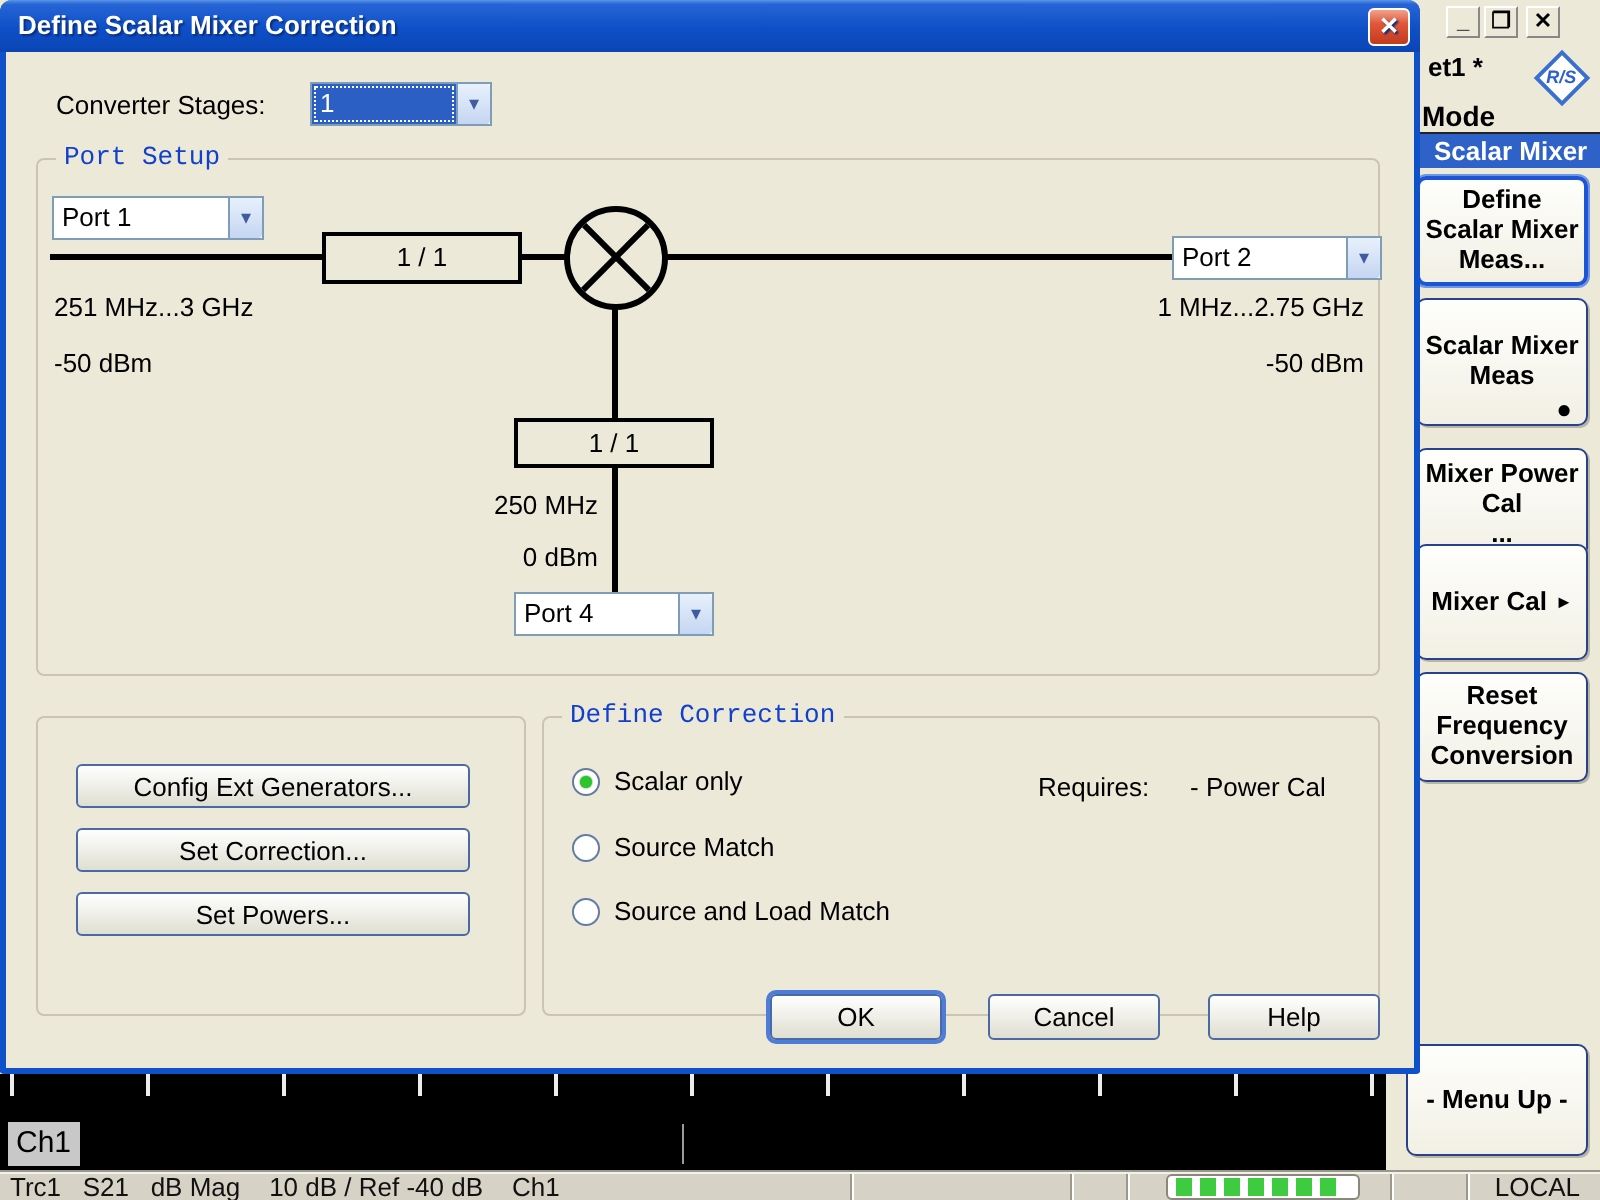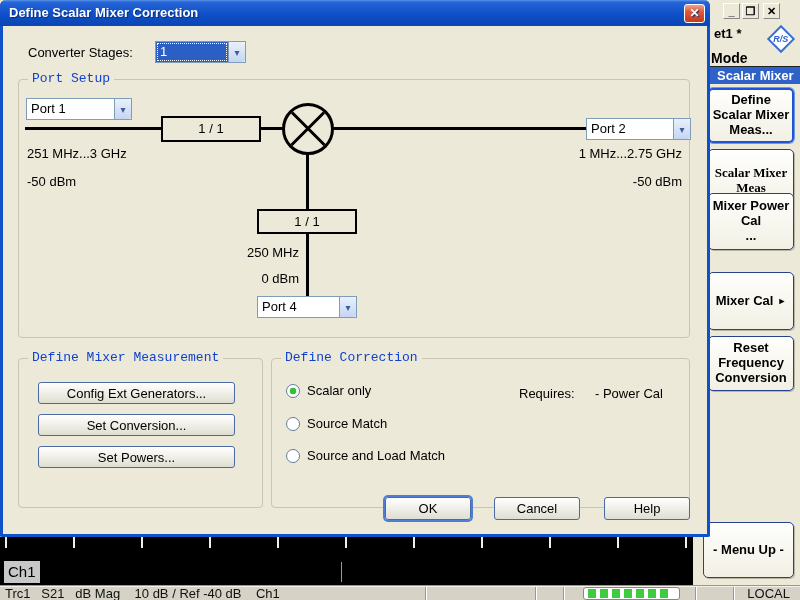--- a/index.html
+++ b/index.html
@@ -180,26 +180,26 @@
   <span>R/S</span>
 </div>
 
 <div class="mode-label">Mode</div>
 <div class="mode-banner">Scalar Mixer</div>
 
 <div class="softkey active" style="top:88px; height:55px;">
   <span>Define Scalar Mixer Meas...</span>
 </div>
 
-<div class="softkey" style="top:149px; height:64px;font-family:Liberation Serif, serif;">
+<div class="softkey" style="top:149px; height:64px;">
   <span>Scalar Mixer Meas</span>
   <span class="sk-dot">●</span>
 </div>
 
-<div class="softkey" style="top:193px; height:57px;">
+<div class="softkey" style="top:224px; height:57px;">
   <span>Mixer Power Cal</span>
   <span>...</span>
 </div>
 
 <div class="softkey" style="top:272px; height:58px;">
   <span class="sk-row">
     <span>Mixer Cal</span>
     <span class="sk-arrow">►</span>
   </span>
 </div>
@@ -286,23 +286,22 @@
     <div class="dlg-label" style="left:180px; top:165px; width:100px; text-align:right;">250 MHz</div>
     <div class="dlg-label" style="left:180px; top:191px; width:100px; text-align:right;">0 dBm</div>
 
     <div class="combo" style="left:238px; top:216px; width:100px;">
       <span class="val">Port 4</span>
       <span class="arrow">▾</span>
     </div>
   </div>
 
   <div class="group" style="left:15px; top:358px; width:245px; height:150px;">
-    <span class="legend">Define Mixer Measurement</span>
     <div class="pbtn" style="left:19px; top:23px; width:197px; height:22px;">Config Ext Generators...</div>
-    <div class="pbtn" style="left:19px; top:55px; width:197px; height:22px;">Set Conversion...</div>
+    <div class="pbtn" style="left:19px; top:55px; width:197px; height:22px;">Set Correction...</div>
     <div class="pbtn" style="left:19px; top:87px; width:197px; height:22px;">Set Powers...</div>
   </div>
 
   <div class="group" style="left:268px; top:358px; width:419px; height:150px;">
     <span class="legend">Define Correction</span>
 
     <div class="radio-row" style="left:14px; top:24px;">
       <span class="radio-dot checked"></span>
       <span>Scalar only</span>
     </div>

